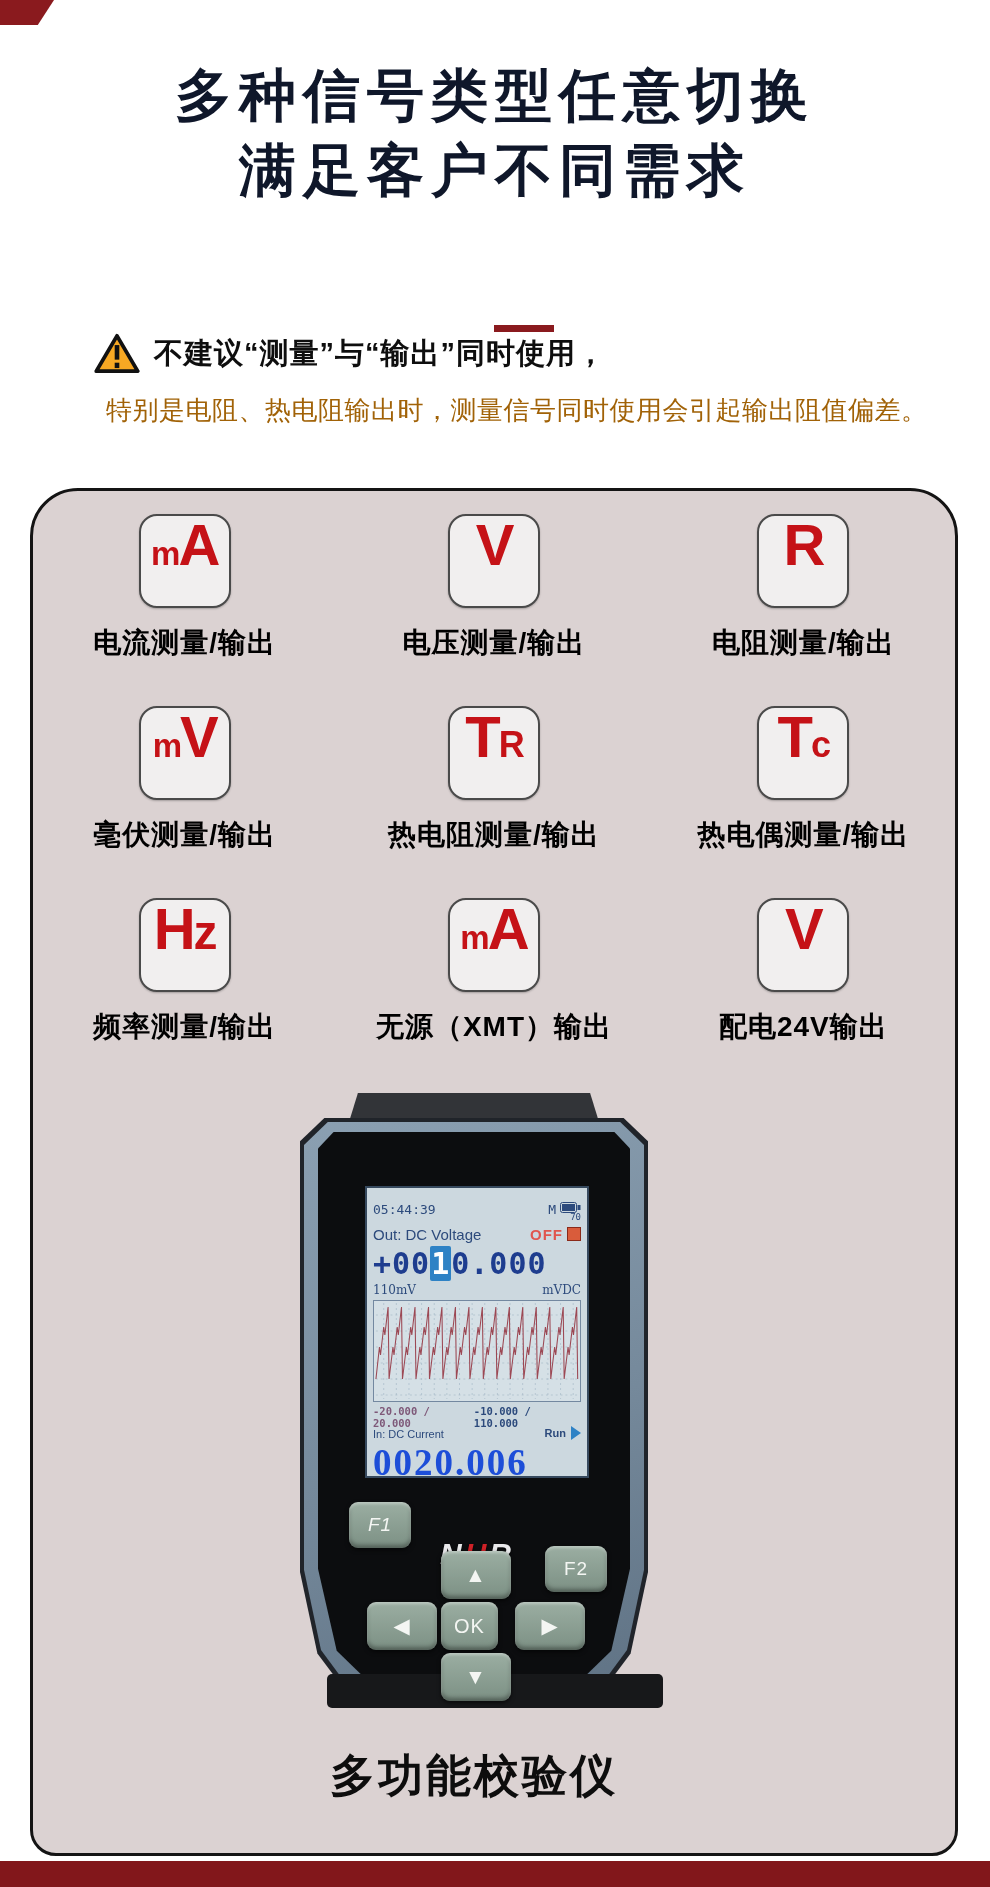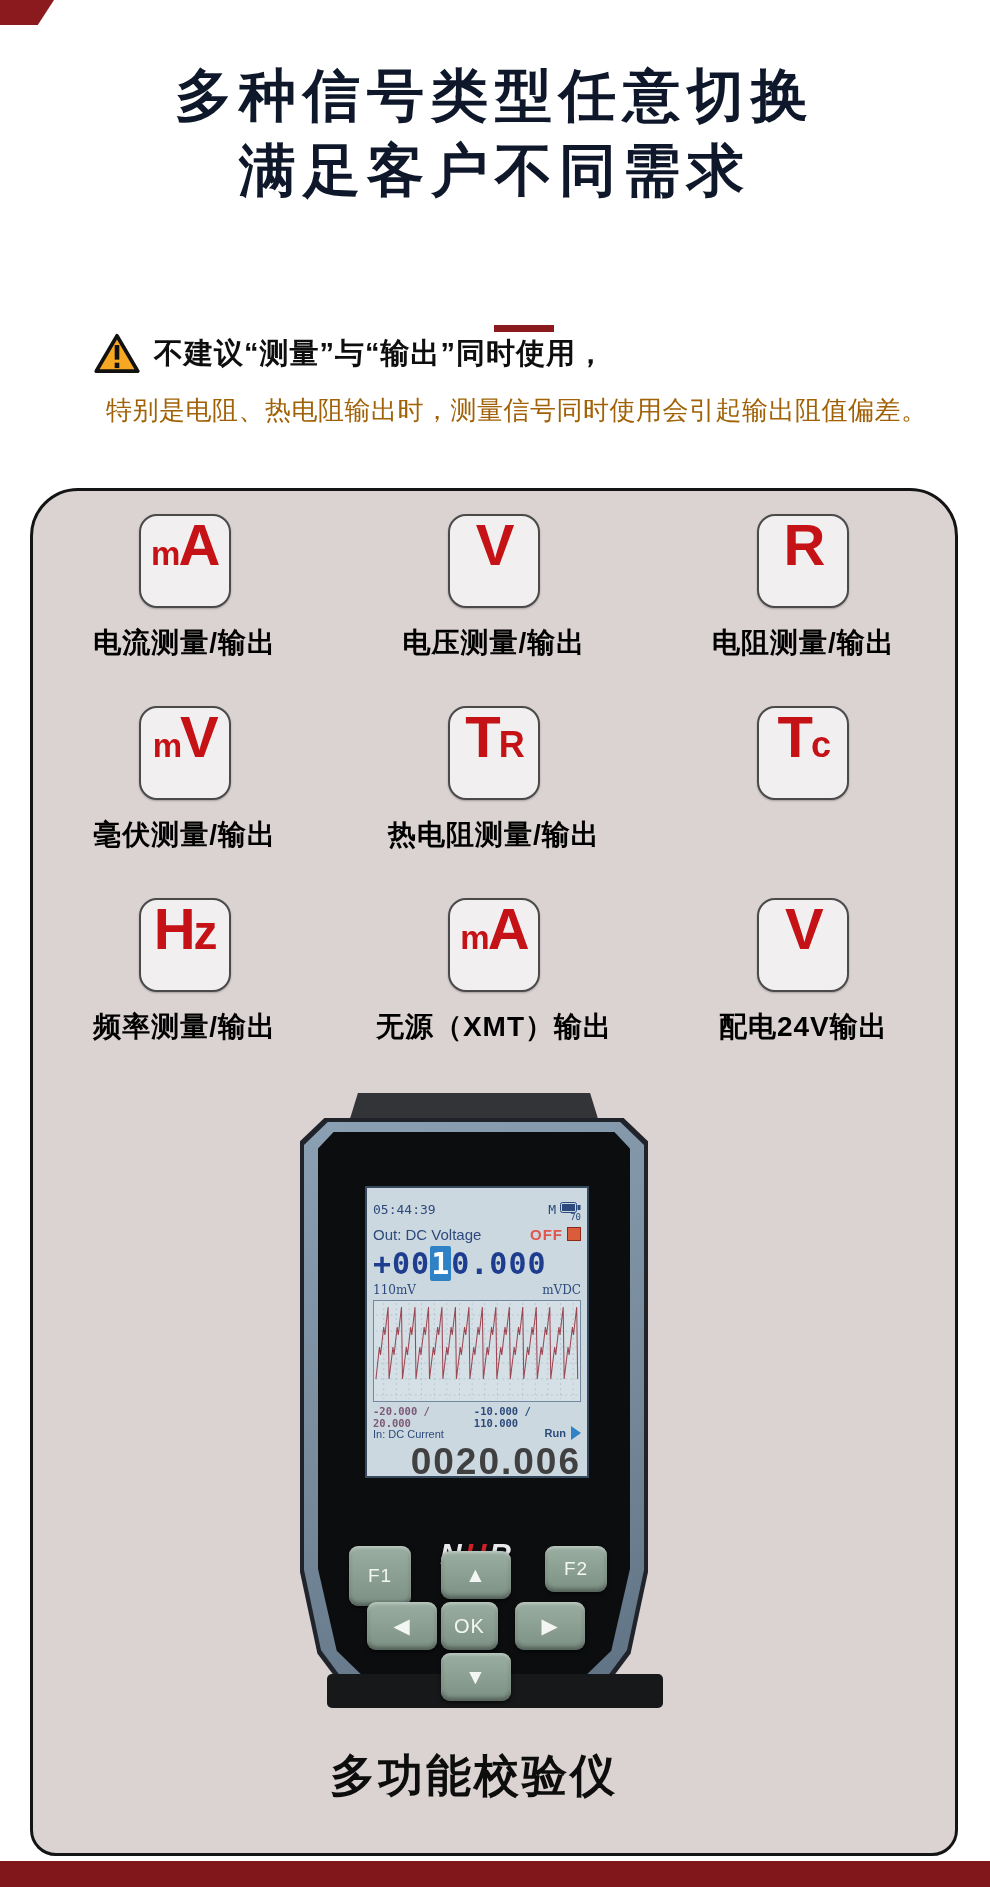--- a/index.html
+++ b/index.html
@@ -66,34 +66,34 @@
     font-size:12px;height:16px;margin-top:1px;}
   .scr-chart{height:100px;background:#D5E0E6;border:1px solid #7388A0;position:relative;margin-top:1px;}
   .scr-chart svg{position:absolute;inset:0;width:100%;height:100%;}
   .scr-scale{display:flex;justify-content:space-between;font-family:"DejaVu Sans Mono",monospace;
     font-size:10.5px;font-weight:bold;height:14px;margin-top:3px;}
   .scale-left{color:#7E5878;}
   .scale-right{color:#2C4A7C;}
   .scr-in{display:flex;justify-content:space-between;align-items:flex-end;font-size:11px;height:20px;margin-top:1px;}
   .run-group{display:flex;align-items:center;gap:5px;font-weight:bold;}
   .run-triangle{width:0;height:0;border-left:10px solid #2E82C5;border-top:7px solid transparent;border-bottom:7px solid transparent;}
-  .scr-val2{font-family:Liberation Sans, sans-serif;font-weight:bold;font-size:37px;color:#404040;
-    text-align:right;letter-spacing:2px;height:42px;margin-top:1px;}
+  .scr-val2{font-family:Liberation Serif, serif;font-weight:bold;font-size:37px;color:#1d4ed8;
+    text-align:left;letter-spacing:2px;height:42px;margin-top:1px;}
   .scr-bottom{display:flex;justify-content:space-between;font-size:12px;height:16px;margin-top:3px;}
   .unit-serif{font-family:"DejaVu Serif",serif;}
   
   .brand{position:absolute;left:365px;top:1537px;width:224px;text-align:center;font-size:30px;
     font-weight:bold;font-style:italic;letter-spacing:3px;text-shadow:0 1px 2px #000;}
   .brand .lt{color:#E9E9EB;}
   .brand .md{color:#CE2127;}
   .key{position:absolute;display:flex;align-items:center;justify-content:center;
     background:linear-gradient(180deg,#9BAEA2,#7C9084);border-radius:9px;color:#F4F6F3;
     font-size:19px;letter-spacing:1px;
     box-shadow:inset 0 2px 3px rgba(255,255,255,.35),inset 0 -3px 4px rgba(0,0,0,.35),0 2px 4px rgba(0,0,0,.6);}
-  .key-f1{left:349px;top:1546px;width:62px;height:60px;}
+  .key-f1{left:349px;top:1502px;width:62px;height:46px;font-style:italic;}
   .key-f2{left:545px;top:1546px;width:62px;height:46px;}
   .key-up{left:441px;top:1551px;width:70px;height:48px;font-size:21px;}
   .key-left{left:367px;top:1602px;width:70px;height:48px;font-size:21px;}
   .key-ok{left:441px;top:1602px;width:57px;height:48px;font-size:20px;}
   .key-right{left:515px;top:1602px;width:70px;height:48px;font-size:21px;}
   .key-down{left:441px;top:1653px;width:70px;height:48px;font-size:21px;}
   
   .caption{position:absolute;left:0;top:1746px;width:948px;text-align:center;font-size:45px;
     font-weight:bold;color:#0d0d0d;letter-spacing:3px;}
   .bottom-strip{position:absolute;left:0;top:1861px;width:990px;height:26px;background:#82171B;}
@@ -160,20 +160,21 @@
         <span class="p-sub">R</span>
       </div>
     <div class="tile-label">热电阻测量/输出</div>
   </div>
 
   <div class="signal-cell">
     <div class="tile">
         <span class="p-main">T</span>
         <span class="p-sub">c</span>
       </div>
+    <div class="tile-label">热电偶测量/输出</div>
   </div>
 
   <div class="signal-cell">
     <div class="tile">
         <span class="p-main">H</span>
         <span class="p-mid">z</span>
       </div>
     <div class="tile-label">频率测量/输出</div>
   </div>
 

